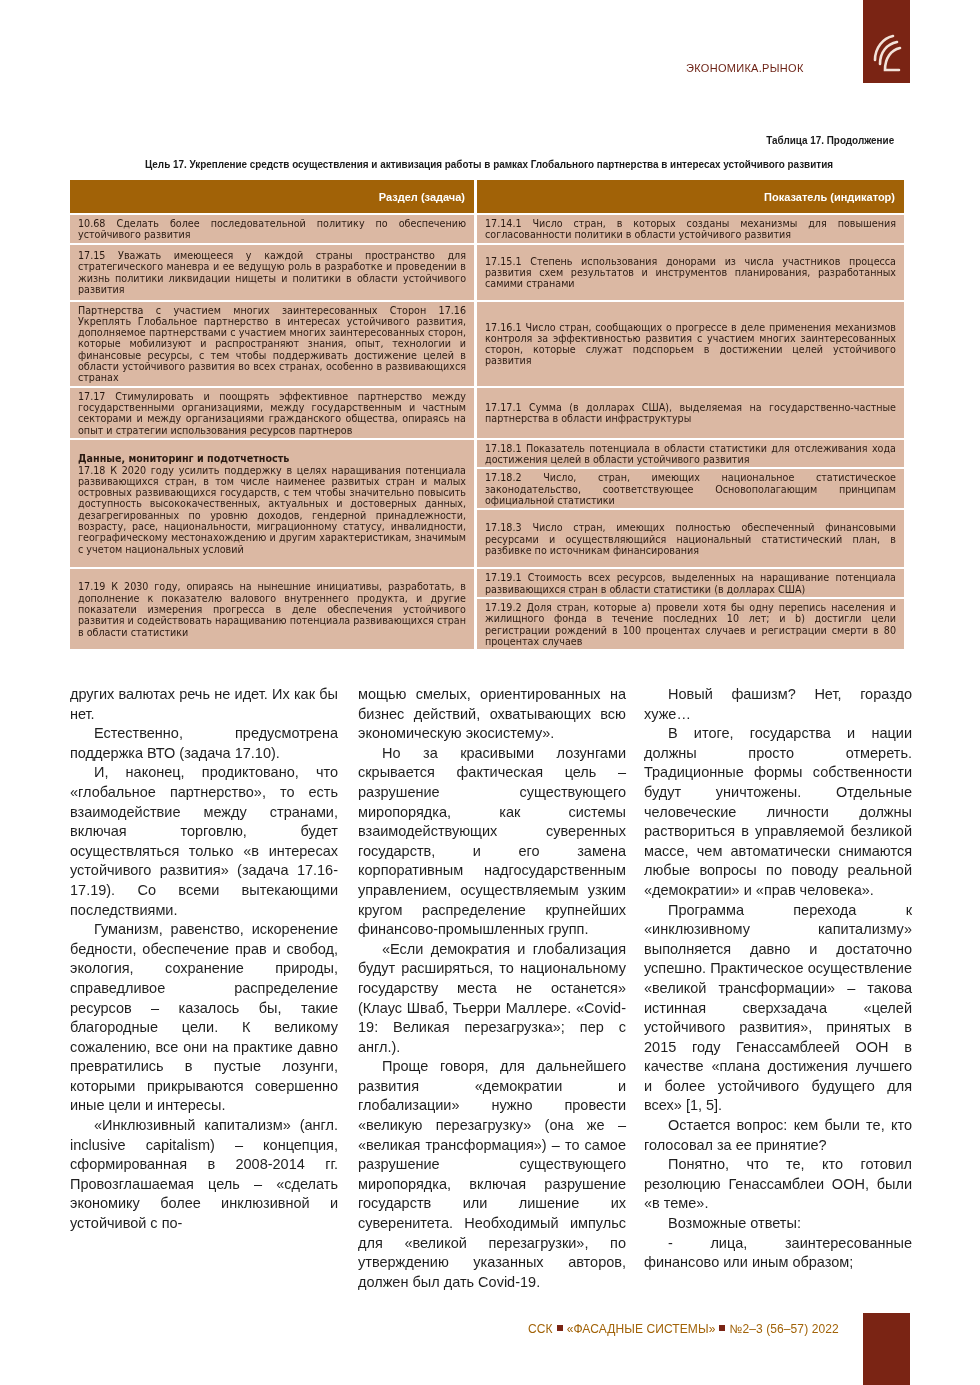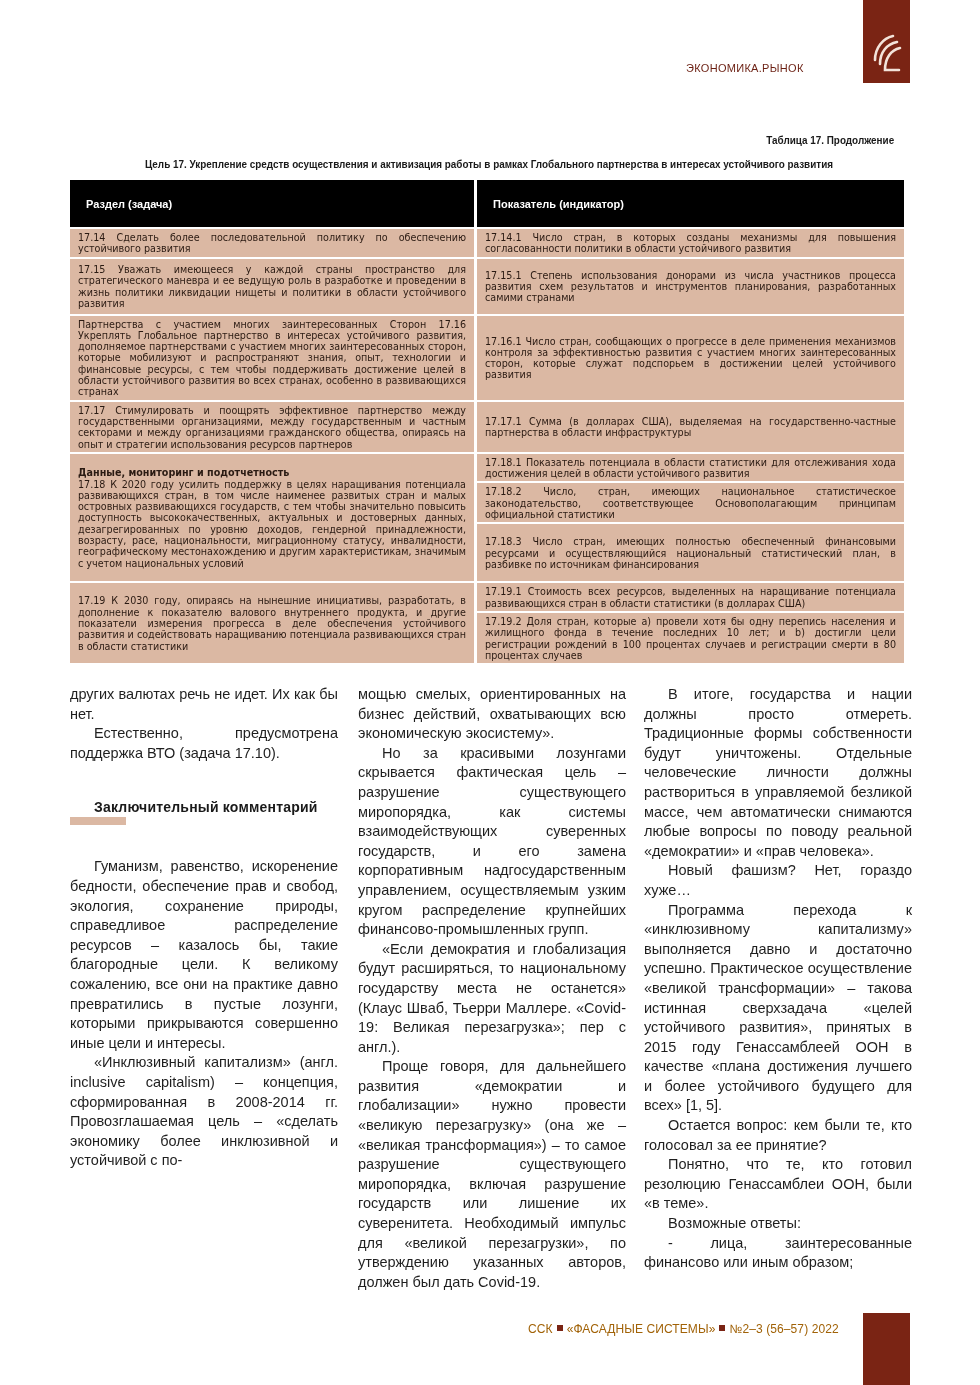--- a/index.html
+++ b/index.html
@@ -7,21 +7,21 @@
 
     .logo-block { position: absolute; left: 863px; top: 0; width: 47px; height: 83px; background: #7a2414; }
     .logo-block svg { position: absolute; left: 6px; top: 30px; }
 
     .section-title { position: absolute; left: 686px; top: 62px; font-size: 11px; font-weight: normal; letter-spacing: 0.3px; color: #6b1f12; }
 
     .table-caption { position: absolute; right: 86px; top: 134px; font-family: "Liberation Sans Narrow", "Liberation Sans", sans-serif; font-size: 11px; font-weight: bold; transform: scaleX(0.9); transform-origin: right; }
     .table-goal { position: absolute; left: 70px; width: 838px; top: 158px; font-size: 11px; font-weight: bold; text-align: center; transform: scaleX(0.9); transform-origin: center; white-space: nowrap; }
 
     table.goal-table { position: absolute; left: 70px; top: 178px; width: 840px; border-collapse: separate; border-spacing: 3px 2px; margin-left: -3px; }
-    table.goal-table th { background: #000000; color: #ffffff; font-size: 11px; font-weight: bold; height: 15px; padding: 16px; text-align: left; }
+    table.goal-table th { background: #a16207; color: #ffffff; font-size: 11px; font-weight: bold; height: 15px; padding: 9px; text-align: right; }
     table.goal-table td { background: #dbb8a3; font-family: "DejaVu Sans", sans-serif; font-size: 9.6px; line-height: 11.3px; color: #2a1a12; padding: 3px 8px 2px 8px; vertical-align: middle; text-align: justify; }
     table.goal-table td.left { width: 388px; }
     td .subhead { font-weight: bold; display: block; }
 
     .col { position: absolute; top: 685px; width: 268px; font-size: 14.5px; line-height: 19.6px; color: #1f1f1f; text-align: justify; }
     .col p { margin: 0; text-indent: 24px; }
     .col p.noindent { text-indent: 0; }
     .col1 { left: 70px; }
     .col2 { left: 358px; }
     .col3 { left: 644px; }
@@ -54,21 +54,21 @@
 
 <table class="goal-table">
   <thead>
     <tr>
       <th>Раздел (задача)</th>
       <th>Показатель (индикатор)</th>
     </tr>
   </thead>
   <tbody>
     <tr>
-      <td class="left">17.14 Сделать более последовательной политику по обеспечению устойчивого развития</td>
+      <td class="left">10.68 Сделать более последовательной политику по обеспечению устойчивого развития</td>
       <td>17.14.1 Число стран, в которых созданы механизмы для повышения согласованности политики в области устойчивого развития</td>
     </tr>
     <tr>
       <td class="left" style="height:50px">17.15 Уважать имеющееся у каждой страны пространство для стратегического маневра и ее ведущую роль в разработке и проведении в жизнь политики ликвидации нищеты и политики в области устойчивого развития</td>
       <td>17.15.1 Степень использования донорами из числа участников процесса развития схем результатов и инструментов планирования, разработанных самими странами</td>
     </tr>
     <tr>
       <td class="left">Партнерства с участием многих заинтересованных Сторон 17.16 Укреплять Глобальное партнерство в интересах устойчивого развития, дополняемое партнерствами с участием многих заинтересованных сторон, которые мобилизуют и распространяют знания, опыт, технологии и финансовые ресурсы, с тем чтобы поддерживать достижение целей в области устойчивого развития во всех странах, особенно в развивающихся странах</td>
       <td>17.16.1 Число стран, сообщающих о прогрессе в деле применения механизмов контроля за эффективностью развития с участием многих заинтересованных сторон, которые служат подспорьем в достижении целей устойчивого развития</td>
     </tr>
@@ -95,38 +95,35 @@
     </tr>
     <tr>
       <td>17.19.2 Доля стран, которые a) провели хотя бы одну перепись населения и жилищного фонда в течение последних 10 лет; и b) достигли цели регистрации рождений в 100 процентах случаев и регистрации смерти в 80 процентах случаев</td>
     </tr>
   </tbody>
 </table>
 
 <div class="col col1">
   <p class="noindent">других валютах речь не идет. Их как бы нет.</p>
   <p>Естественно, предусмотрена поддержка ВТО (задача 17.10).</p>
-  <div class="subheading-wrap">
-    <div class="subheading-bar"></div>
-    <div class="subheading">Заключительный комментарий</div>
-  </div>
+  <p>И, наконец, продиктовано, что «глобальное партнерство», то есть взаимодействие между странами, включая торговлю, будет осуществляться только «в интересах устойчивого развития» (задача 17.16-17.19). Со всеми вытекающими последствиями.</p>
   <p>Гуманизм, равенство, искоренение бедности, обеспечение прав и свобод, экология, сохранение природы, справедливое распределение ресурсов – казалось бы, такие благородные цели. К великому сожалению, все они на практике давно превратились в пустые лозунги, которыми прикрываются совершенно иные цели и интересы.</p>
   <p>«Инклюзивный капитализм» (англ. inclusive capitalism) – концепция, сформированная в 2008-2014 гг. Провозглашаемая цель – «сделать экономику более инклюзивной и устойчивой с по-</p>
 </div>
 
 <div class="col col2">
   <p class="noindent">мощью смелых, ориентированных на бизнес действий, охватывающих всю экономическую экосистему».</p>
   <p>Но за красивыми лозунгами скрывается фактическая цель – разрушение существующего миропорядка, как системы взаимодействующих суверенных государств, и его замена корпоративным надгосударственным управлением, осуществляемым узким кругом распределение крупнейших финансово-промышленных групп.</p>
   <p>«Если демократия и глобализация будут расширяться, то национальному государству места не останется» (Клаус Шваб, Тьерри Маллере. «Covid-19: Великая перезагрузка»; пер с англ.).</p>
   <p>Проще говоря, для дальнейшего развития «демократии и глобализации» нужно провести «великую перезагрузку» (она же – «великая трансформация») – то самое разрушение существующего миропорядка, включая разрушение государств или лишение их суверенитета. Необходимый импульс для «великой перезагрузки», по утверждению указанных авторов, должен был дать Covid-19.</p>
 </div>
 
 <div class="col col3">
+  <p>Новый фашизм? Нет, гораздо хуже…</p>
   <p>В итоге, государства и нации должны просто отмереть. Традиционные формы собственности будут уничтожены. Отдельные человеческие личности должны раствориться в управляемой безликой массе, чем автоматически снимаются любые вопросы по поводу реальной «демократии» и «прав человека».</p>
-  <p>Новый фашизм? Нет, гораздо хуже…</p>
   <p>Программа перехода к «инклюзивному капитализму» выполняется давно и достаточно успешно. Практическое осуществление «великой трансформации» – такова истинная сверхзадача «целей устойчивого развития», принятых в 2015 году Генассамблеей ООН в качестве «плана достижения лучшего и более устойчивого будущего для всех» [1, 5].</p>
   <p>Остается вопрос: кем были те, кто голосовал за ее принятие?</p>
   <p>Понятно, что те, кто готовил резолюцию Генассамблеи ООН, были «в теме».</p>
   <p>Возможные ответы:</p>
   <p>- лица, заинтересованные финансово или иным образом;</p>
 </div>
 
 <div class="footer-text">
   <span>ССК</span><span class="sq"></span><span>«ФАСАДНЫЕ СИСТЕМЫ»</span><span class="sq"></span><span>№2–3 (56–57) 2022</span>
 </div>

